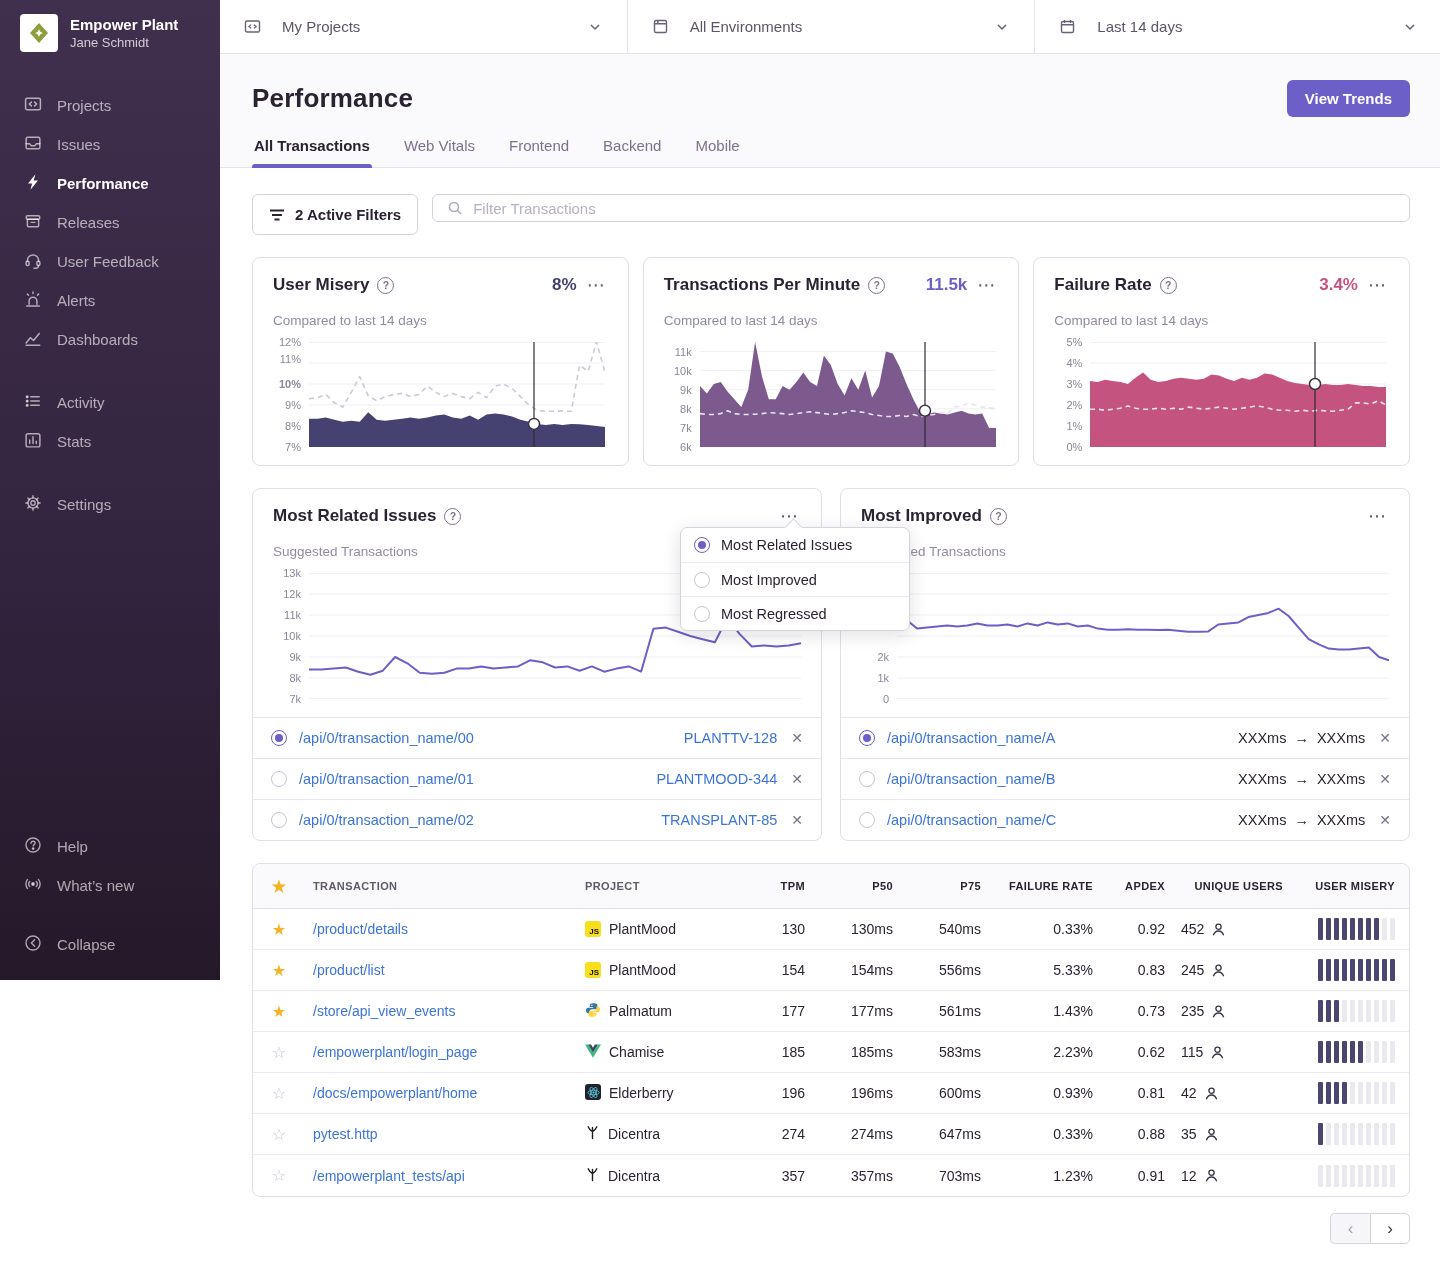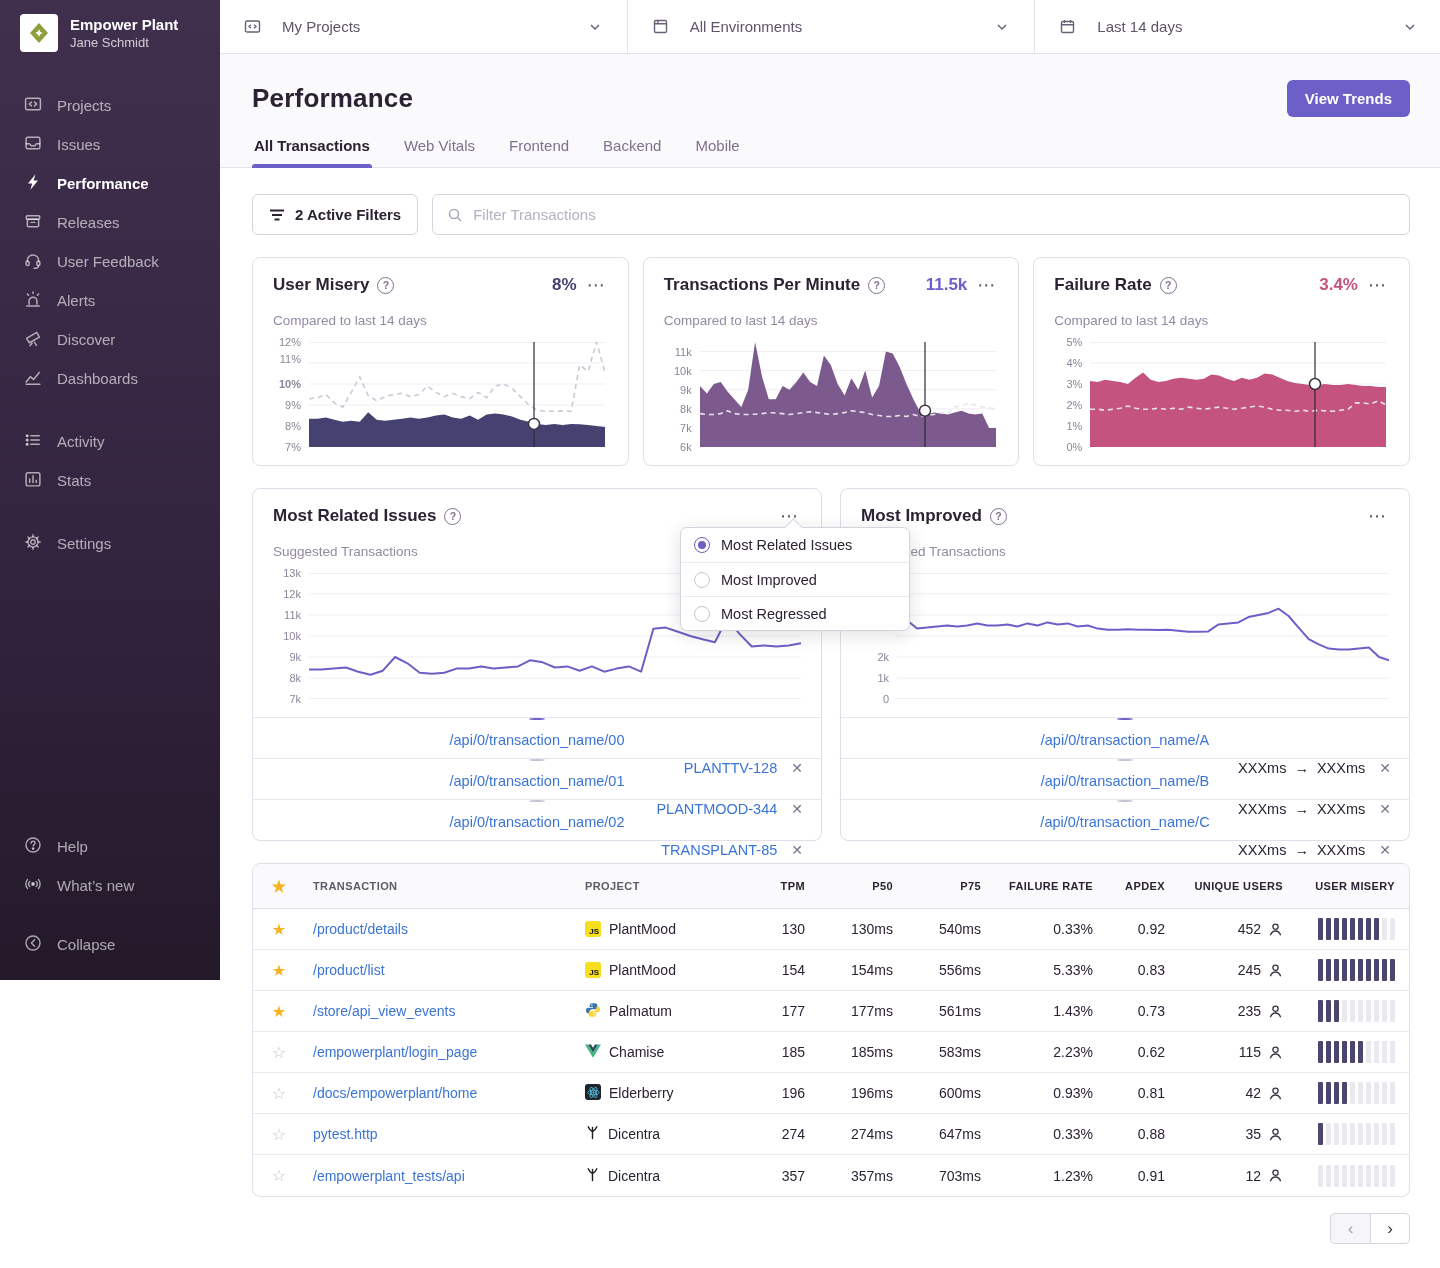--- a/index.html
+++ b/index.html
@@ -36,42 +36,42 @@
   .tabs { display:flex; gap:30px; margin:20px -32px 0; padding:0 32px; border-bottom:1px solid #e7e1ec; }
   .tab { background:none; border:none; font-family:inherit; font-size:15px; color:#80708f; padding:0 2px 13px; position:relative; cursor:pointer; }
   .tab.is-active { color:#2b2233; font-weight:600; }
   .tab.is-active::after { content:""; position:absolute; left:0; right:0; bottom:-1px; height:4px; border-radius:3px 3px 0 0; background:#6C5FC7; }
 
   .content { padding:26px 32px 0; background:#fff; }
 
   
   .filter-row { display:flex; gap:14px; }
   .btn-filters { display:flex; align-items:center; gap:10px; border:1px solid #d8d2de; background:#fff; border-radius:6px; padding:0 16px; height:41px; font-size:15px; font-weight:700; color:#2b2233; cursor:pointer; font-family:inherit; }
-  .search-box { flex:1; display:flex; align-items:center; gap:10px; border:1px solid #d8d2de; border-radius:6px; height:41px; padding:0 14px; background:#fff; }
+  .search-box { flex:1; display:flex; align-items:center; gap:10px; border:1px solid #d8d2de; border-radius:6px; height:28px; padding:0 14px; background:#fff; }
   .search-box input { border:none; outline:none; flex:1; font-size:15px; font-family:inherit; color:#2b2233; background:transparent; }
   .search-box input::placeholder { color:#b7afc2; }
 
   
   .metric-row { display:grid; grid-template-columns:1fr 1fr 1fr; gap:14px; margin-top:22px; }
   .card { border:1px solid #e2dde8; border-radius:8px; background:#fff; }
   .card-pad { padding:16px 20px 18px; }
   .card-head { display:flex; align-items:center; gap:8px; }
   .card-title { font-size:17px; font-weight:600; color:#2b2233; }
   .help-ic { width:17px; height:17px; border:1.4px solid #80708f; color:#80708f; border-radius:50%; font-size:10.5px; font-weight:700; display:inline-flex; align-items:center; justify-content:center; cursor:pointer; }
   .card-val { margin-left:auto; font-size:17px; font-weight:600; }
   .more-btn { background:none; border:none; color:#5f5768; font-size:18px; letter-spacing:1px; cursor:pointer; line-height:1; padding:2px 2px; font-family:inherit; }
   .card-sub { font-size:13.5px; color:#938aa2; margin-top:17px; }
   .chart-wrap { display:flex; margin-top:14px; }
   .yticks { position:relative; width:36px; }
   .yticks span { position:absolute; right:8px; font-size:11px; color:#8d8599; transform:translateY(-50%); }
 
   
   .wide-row { display:grid; grid-template-columns:1fr 1fr; gap:18px; margin-top:22px; position:relative; }
   .tx-rows { list-style:none; }
-  .tx-rows li { display:flex; align-items:center; gap:12px; border-top:1px solid #e9e4ee; height:41px; padding:0 18px; font-size:14.5px;flex-direction:column; }
+  .tx-rows li { display:flex; align-items:center; gap:12px; border-top:1px solid #e9e4ee; height:41px; padding:0 18px; font-size:14.5px; }
   .tx-link { color:#3b74d7; text-decoration:none; cursor:pointer; }
   .tx-right { margin-left:auto; display:flex; align-items:center; gap:8px; }
   .tx-ms { color:#2b2233; }
   .x-btn { background:none; border:none; color:#7a7287; font-size:14px; cursor:pointer; margin-left:6px; font-family:inherit; }
 
   .radio { position:relative; display:inline-block; width:16px; height:16px; min-width:16px; border:1px solid #c8c1d2; border-radius:50%; background:#fff; cursor:pointer; }
   .radio::after { content:""; position:absolute; inset:3px; border-radius:50%; background:#6C5FC7; display:none; }
   .radio.on { border-color:#6C5FC7; }
   .radio.on::after { display:block; }
 
@@ -86,21 +86,21 @@
   .tgrid { display:grid; grid-template-columns:52px 1fr 168px 68px 88px 88px 112px 72px 118px 118px; align-items:center; }
   .thead { background:#faf9fb; height:45px; border-bottom:1px solid #e2dde8; font-size:11px; font-weight:700; letter-spacing:.4px; color:#5f5a68; }
   .thead > div { padding:0 8px; }
   .trow { height:41px; border-bottom:1px solid #eceaf0; font-size:14px; }
   .trow:last-child { border-bottom:none; }
   .trow > div { padding:0 8px; }
   .c-star { text-align:center; }
   .star { font-size:16px; color:#c9c2d2; cursor:pointer; background:none; border:none; font-family:inherit; }
   .star.f { color:#f6b321; }
   .c-num { text-align:right; color:#2b2233; }
-  .c-users { display:flex; align-items:center; justify-content:flex-end; gap:7px; }
+  .c-users { display:flex; align-items:center; gap:7px; }
   .c-misery { display:flex; justify-content:flex-end; padding-right:14px !important; }
   .mbar { display:inline-block; width:5px; height:22px; margin-left:3px; background:#ebe9f0; border-radius:1px; }
   .mbar.f { background:#4b4670; }
   .proj { display:flex; align-items:center; gap:8px; color:#2b2233; }
   .pic-js { width:16px; height:16px; background:#f7df1e; color:#111; border-radius:3px; font-size:8px; font-weight:700; display:inline-flex; align-items:flex-end; justify-content:flex-end; padding:1px 2px; }
   .pic-react { width:16px; height:16px; background:#20232a; border-radius:3px; display:inline-flex; align-items:center; justify-content:center; }
 
   .pager { display:flex; justify-content:flex-end; margin-top:16px; padding-bottom:24px; }
   .pg-btn { width:40px; height:31px; border:1px solid #d8d2de; background:#fff; font-size:17px; color:#39323f; cursor:pointer; display:flex; align-items:center; justify-content:center; font-family:inherit; }
   .pg-btn.prev { border-radius:5px 0 0 5px; background:#f6f5f8; color:#a79fb2; border-right:none; }
@@ -166,27 +166,20 @@
   </li>
 
   <li>
     <span class="nav-ic"><svg width="18" height="18" viewBox="0 0 17 17" fill="none" stroke="currentColor" stroke-width="1.4" stroke-linecap="round" stroke-linejoin="round">
             <path d="M4.8 13.4v-2.9a3.7 3.7 0 017.4 0v2.9"></path>
             <path d="M2.6 15.2h11.8M8.5 1.8v1.6M3.2 3.9l1.1 1.1M13.8 3.9l-1.1 1.1"></path>
           </svg></span>
     <span>Alerts</span>
   </li>
 
-  <li>
-    <span class="nav-ic"><svg width="18" height="18" viewBox="0 0 17 17" fill="none" stroke="currentColor" stroke-width="1.4" stroke-linecap="round" stroke-linejoin="round">
-            <path d="M2.4 8.8L12 3.2l2.6 4.4L5 13z"></path>
-            <path d="M7.6 13.2l-2 2.6M9.8 12.6l2 2.8"></path>
-          </svg></span>
-    <span>Discover</span>
-  </li>
 
   <li>
     <span class="nav-ic"><svg width="18" height="18" viewBox="0 0 17 17" fill="none" stroke="currentColor" stroke-width="1.4" stroke-linecap="round" stroke-linejoin="round">
             <path d="M2 13.2l4-5 3 2.6 5.4-6.6"></path>
             <path d="M2 15.4h13"></path>
           </svg></span>
     <span>Dashboards</span>
   </li>
 </ul>
   <div class="nav-gap"></div>

